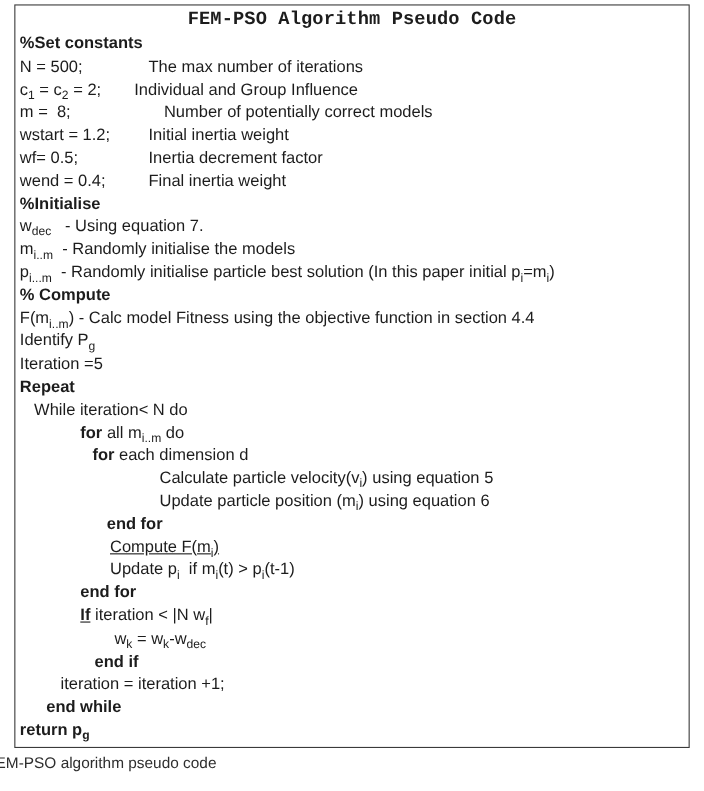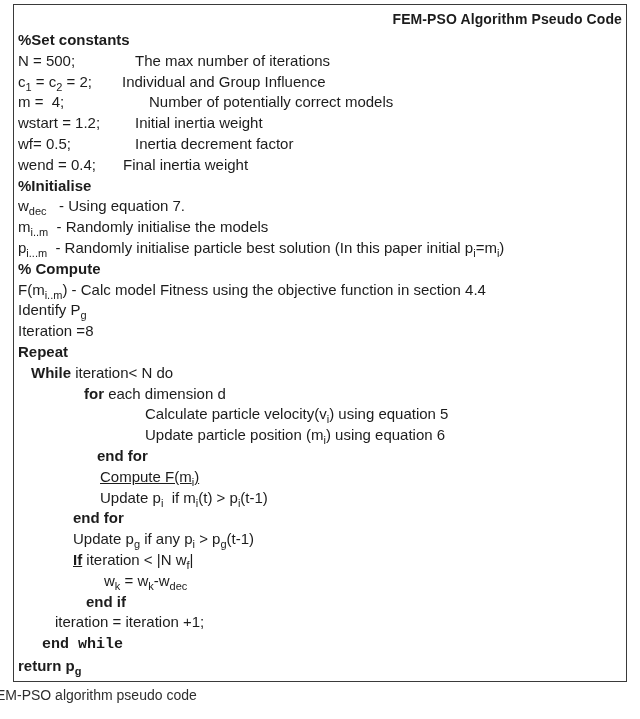--- a/index.html
+++ b/index.html
@@ -13,25 +13,26 @@
     color: #1c1c1c;
   }
   .figure-box {
     box-sizing: border-box;
     margin: 4px 13px 0 13px;
     border: 1.5px solid #3a3a3a;
     padding: 3px 4px 4px 4px;
     background: #ffffff;
   }
   .figure-title {
-    text-align: right;
+    text-align: center;
     font-weight: bold;
-    font-size: 14px;
+    font-size: 17px;
     line-height: 22px;
     letter-spacing: 0.1px;
+    font-family: Liberation Mono, monospace;
   }
   .code-lines {
     font-size: 15px;
   }
   .code-line {
     position: relative;
     line-height: 20.8px;
     white-space: pre-wrap;
     min-height: 20.8px;
   }
@@ -51,44 +52,44 @@
 </style>
 </head>
 <body>
 
 <div class="figure-box">
   <div class="figure-title">FEM-PSO Algorithm Pseudo Code</div>
   <div class="code-lines">
       <div class="code-line"><span style="font-weight: bold;">%Set constants</span></div>
       <div class="code-line"><span>N = 500;</span><span class="seg-abs" style="left: 117px;">The max number of iterations</span></div>
       <div class="code-line"><span>c</span><sub>1</sub><span> = c</span><sub>2</sub><span> = 2;</span><span class="seg-abs" style="left: 104px;">Individual and Group Influence</span></div>
-      <div class="code-line"><span>m =  4;</span><span class="seg-abs" style="left: 131px;">Number of potentially correct models</span></div>
+      <div class="code-line"><span>m =  8;</span><span class="seg-abs" style="left: 131px;">Number of potentially correct models</span></div>
       <div class="code-line"><span>wstart = 1.2;</span><span class="seg-abs" style="left: 117px;">Initial inertia weight</span></div>
       <div class="code-line"><span>wf= 0.5;</span><span class="seg-abs" style="left: 117px;">Inertia decrement factor</span></div>
-      <div class="code-line"><span>wend = 0.4;</span><span class="seg-abs" style="left: 105px;">Final inertia weight</span></div>
+      <div class="code-line"><span>wend = 0.4;</span><span class="seg-abs" style="left: 117px;">Final inertia weight</span></div>
       <div class="code-line"><span style="font-weight: bold;">%Initialise</span></div>
       <div class="code-line"><span>w</span><sub>dec</sub><span>   - Using equation 7.</span></div>
       <div class="code-line"><span>m</span><sub>i..m</sub><span>  - Randomly initialise the models</span></div>
       <div class="code-line"><span>p</span><sub>i...m</sub><span>  - Randomly initialise particle best solution (In this paper initial p</span><sub>i</sub><span>=m</span><sub>i</sub><span>)</span></div>
       <div class="code-line"><span style="font-weight: bold;">% Compute</span></div>
       <div class="code-line"><span>F(m</span><sub>i..m</sub><span>) - Calc model Fitness using the objective function in section 4.4</span></div>
       <div class="code-line"><span>Identify P</span><sub>g</sub></div>
-      <div class="code-line"><span>Iteration =8</span></div>
+      <div class="code-line"><span>Iteration =5</span></div>
       <div class="code-line"><span style="font-weight: bold;">Repeat</span></div>
-      <div class="code-line" style="padding-left: 13px;"><span style="font-weight: bold;">While</span><span> iteration&lt; N do</span></div>
+      <div class="code-line" style="padding-left: 13px;"><span style="font-weight: normal;">While</span><span> iteration&lt; N do</span></div>
+      <div class="code-line" style="padding-left: 55px;"><span style="font-weight: bold;">for</span><span> all m</span><sub>i..m</sub><span> do</span></div>
       <div class="code-line" style="padding-left: 66px;"><span style="font-weight: bold;">for</span><span> each dimension d</span></div>
       <div class="code-line" style="padding-left: 127px;"><span>Calculate particle velocity(v</span><sub>i</sub><span>) using equation 5</span></div>
       <div class="code-line" style="padding-left: 127px;"><span>Update particle position (m</span><sub>i</sub><span>) using equation 6</span></div>
       <div class="code-line" style="padding-left: 79px;"><span style="font-weight: bold;">end for</span></div>
       <div class="code-line" style="padding-left: 82px; text-decoration: underline;"><span>Compute F(m</span><sub>i</sub><span>)</span></div>
       <div class="code-line" style="padding-left: 82px;"><span>Update p</span><sub>i</sub><span>  if m</span><sub>i</sub><span>(t) &gt; p</span><sub>i</sub><span>(t-1)</span></div>
       <div class="code-line" style="padding-left: 55px;"><span style="font-weight: bold;">end for</span></div>
-      <div class="code-line" style="padding-left: 55px;"><span>Update p</span><sub>g</sub><span> if any p</span><sub>i</sub><span> &gt; p</span><sub>g</sub><span>(t-1)</span></div>
       <div class="code-line" style="padding-left: 55px;"><span style="font-weight: bold; text-decoration: underline;">If</span><span> iteration &lt; |N w</span><sub>f</sub><span>|</span></div>
       <div class="code-line" style="padding-left: 86px;"><span>w</span><sub>k</sub><span> = w</span><sub>k</sub><span>-w</span><sub>dec</sub></div>
       <div class="code-line" style="padding-left: 68px;"><span style="font-weight: bold;">end if</span></div>
       <div class="code-line" style="padding-left: 37px;"><span>iteration = iteration +1;</span></div>
-      <div class="code-line" style="padding-left: 24px;"><span style="font-weight: bold; font-family: Liberation Mono, monospace;">end while</span></div>
+      <div class="code-line" style="padding-left: 24px;"><span style="font-weight: bold;">end while</span></div>
       <div class="code-line"><span style="font-weight: bold; text-align: center;">return p</span><sub style="font-weight: bold;">g</sub></div>
     </div>
 </div>
 
 <div class="figure-caption">EM-PSO algorithm pseudo code</div>
 
 </body></html>

